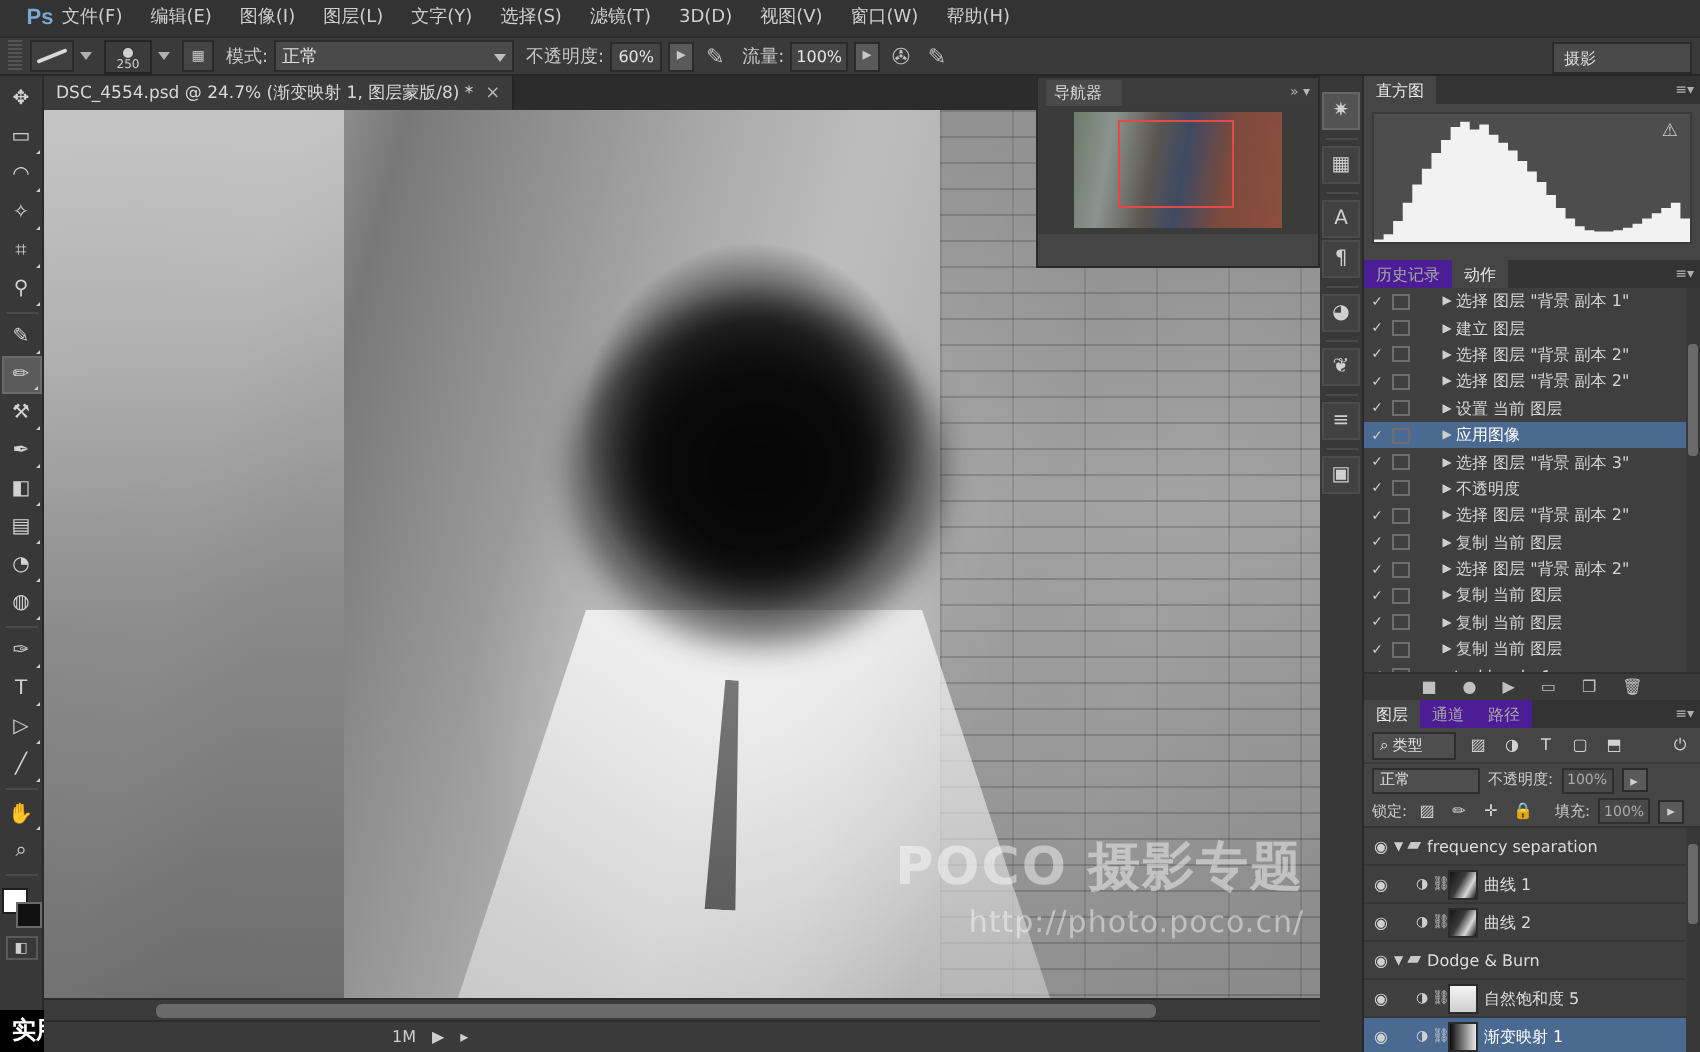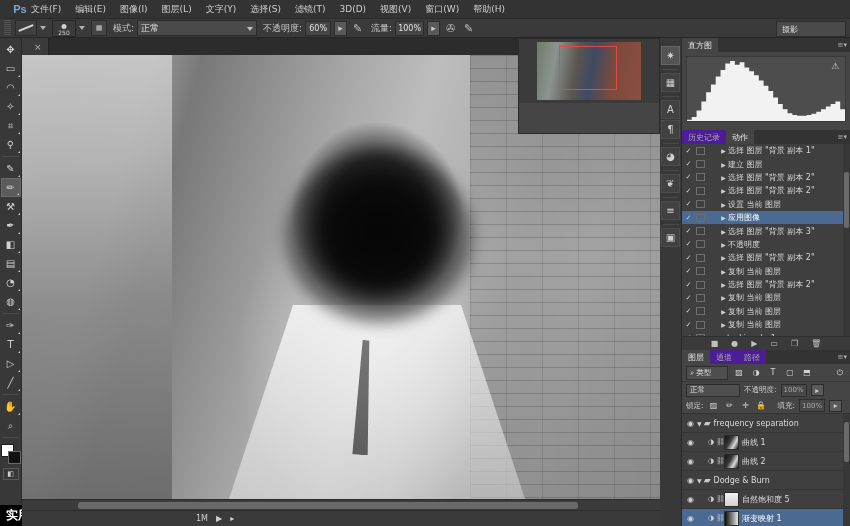--- a/index.html
+++ b/index.html
@@ -280,20 +280,21 @@
       <div class="numfield">100%</div>
       <div class="stepper">▸</div>
       <div class="airbrush">✇</div>
       <div class="airbrush">✎</div>
     </div>
     <div class="ob-ws">摄影</div>
   </div>
 
   <div class="tabbar">
     <div class="doc-tab">
+      <span>DSC_4554.psd @ 24.7% (渐变映射 1, 图层蒙版/8) *</span>
       <span class="x">×</span>
     </div>
   </div>
 
   <div class="toolbar">
     <div class="tool">
         <span>✥</span>
       </div>
     <div class="tool">
         <span>▭</span>
@@ -382,34 +383,42 @@
   </div>
 
   <div class="canvas-wrap">
     <div class="photo">
       <div class="street"></div>
       <div class="brickwall"></div>
       <div class="suit"></div>
       <div class="tie"></div>
       <div class="headblob"></div>
     </div>
+    <div class="poco-wm">
+      <div class="l1">POCO 摄影专题</div>
+      <div class="l2">http://photo.poco.cn/</div>
+    </div>
   </div>
   <div class="fsbus-wm">实用摄影技巧 FsBus.CoM</div>
 
   <div class="h-scroll">
     <div class="h-thumb"></div>
   </div>
   <div class="statusbar">
     <span style="width:160px"></span>
     <span>1M</span>
     <span>▶</span>
     <span>▸</span>
   </div>
 
   <div class="navpanel">
+    <div class="nav-head">
+      <span class="tabchip">导航器</span>
+      <span class="ctl">» ▾</span>
+    </div>
     <div class="nav-body">
       <div class="nav-thumb">
         <div class="nav-rect"></div>
       </div>
     </div>
   </div>
 
   <div class="icondock">
     <div class="dockicon active">
         <span>✷</span>

